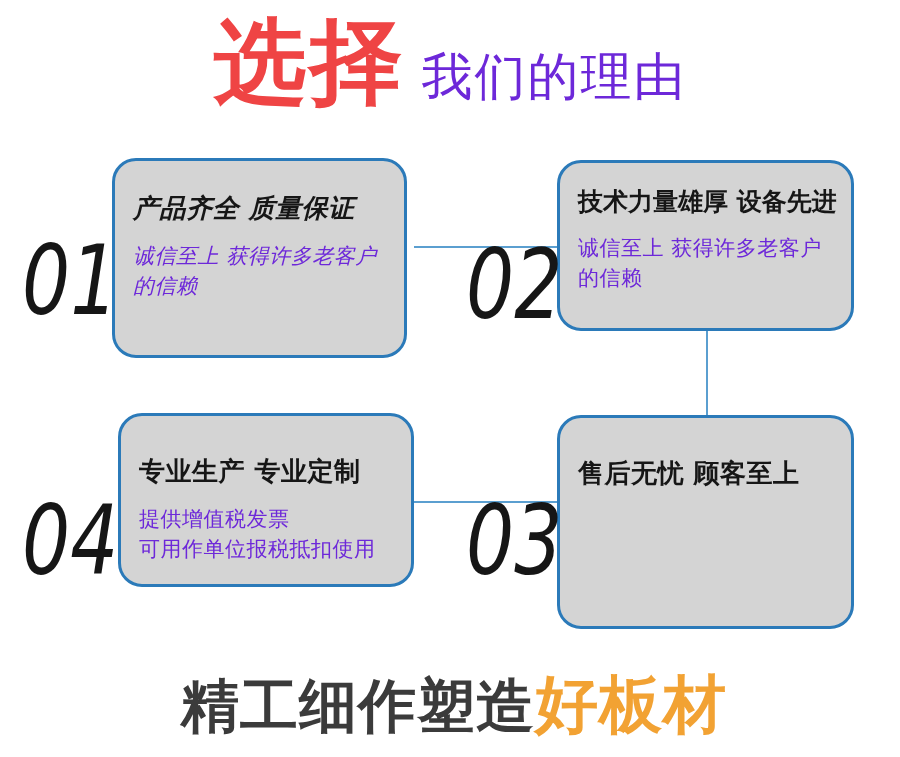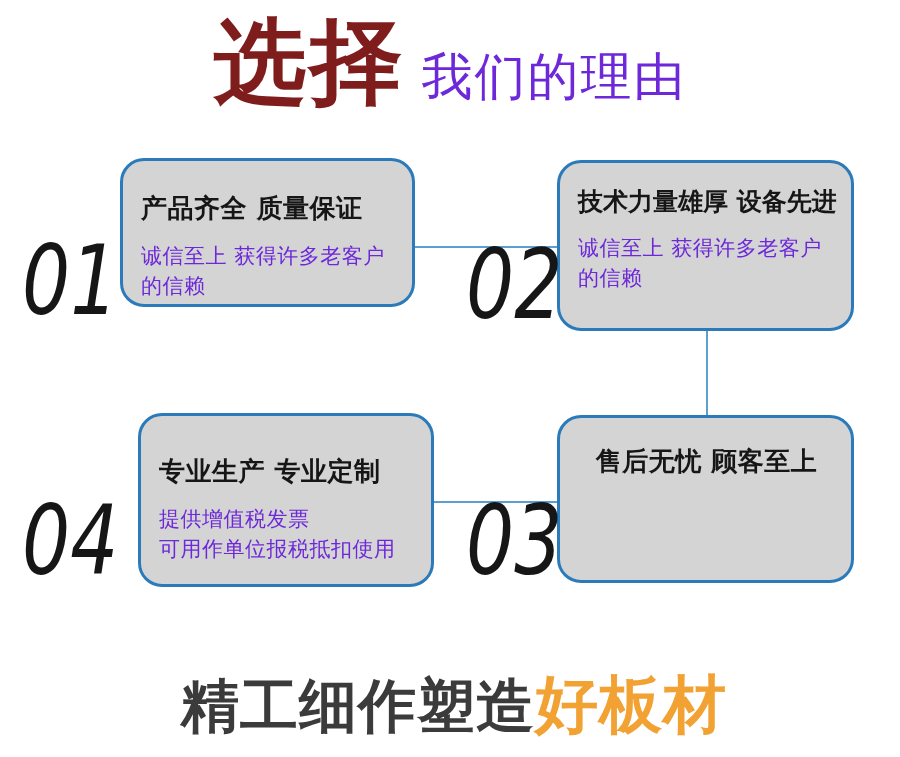--- a/index.html
+++ b/index.html
@@ -19,45 +19,45 @@
     text-align: center;
     white-space: nowrap;
   }
   .header .title-main {
     display: inline-block;
     vertical-align: baseline;
     font-size: 93px;
     line-height: 1.22;
     font-weight: 900;
     letter-spacing: 3px;
-    color: #7f1d1d;
+    color: #ef4444;
   }
   .header .title-sub {
     display: inline-block;
     vertical-align: baseline;
     font-size: 51px;
     font-weight: 400;
     margin-left: 16px;
     letter-spacing: 2px;
     color: #6d28d9;
   }
 
   
   .card {
     position: absolute;
     background: #d4d4d4;
     border: 3px solid #2b7ab9;
     border-radius: 24px;
     padding: 30px 16px 0 18px;
     overflow: hidden;
   }
-  .card-01 { left: 120px; top: 158px; width: 295px; height: 149px; }
+  .card-01 { left: 112px; top: 158px; width: 295px; height: 200px; font-style: italic; }
   .card-02 { left: 557px; top: 160px; width: 297px; height: 171px; padding-top: 22px; }
-  .card-04 { left: 118px; top: 413px; width: 296px; height: 174px; padding-top: 38px; margin-left: 20px; }
-  .card-03 { left: 557px; top: 415px; width: 297px; height: 168px; padding-top: 26px; text-align: center; }
+  .card-04 { left: 118px; top: 413px; width: 296px; height: 174px; padding-top: 38px; }
+  .card-03 { left: 557px; top: 415px; width: 297px; height: 214px; padding-top: 38px; }
 
   .card-title {
     font-size: 26px;
     font-weight: 700;
     color: #161616;
     letter-spacing: 0.5px;
     white-space: nowrap;
     margin-bottom: 16px;
   }
   .card-02 .card-title { font-size: 25px; letter-spacing: 0; }

